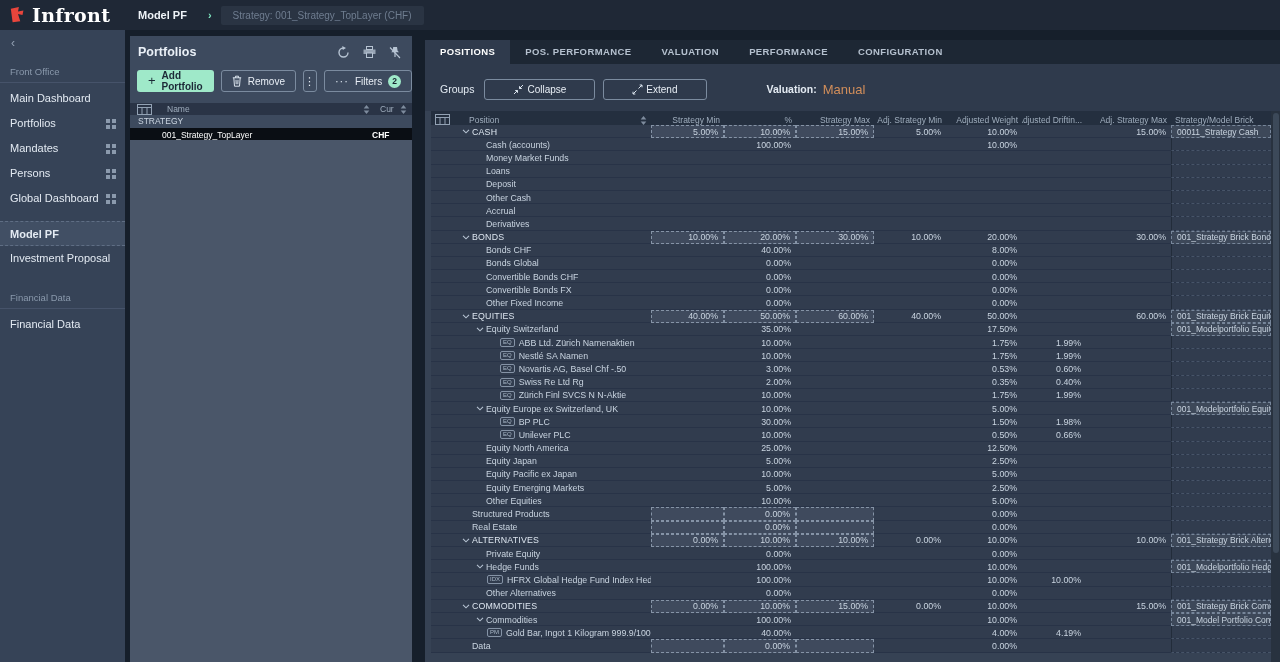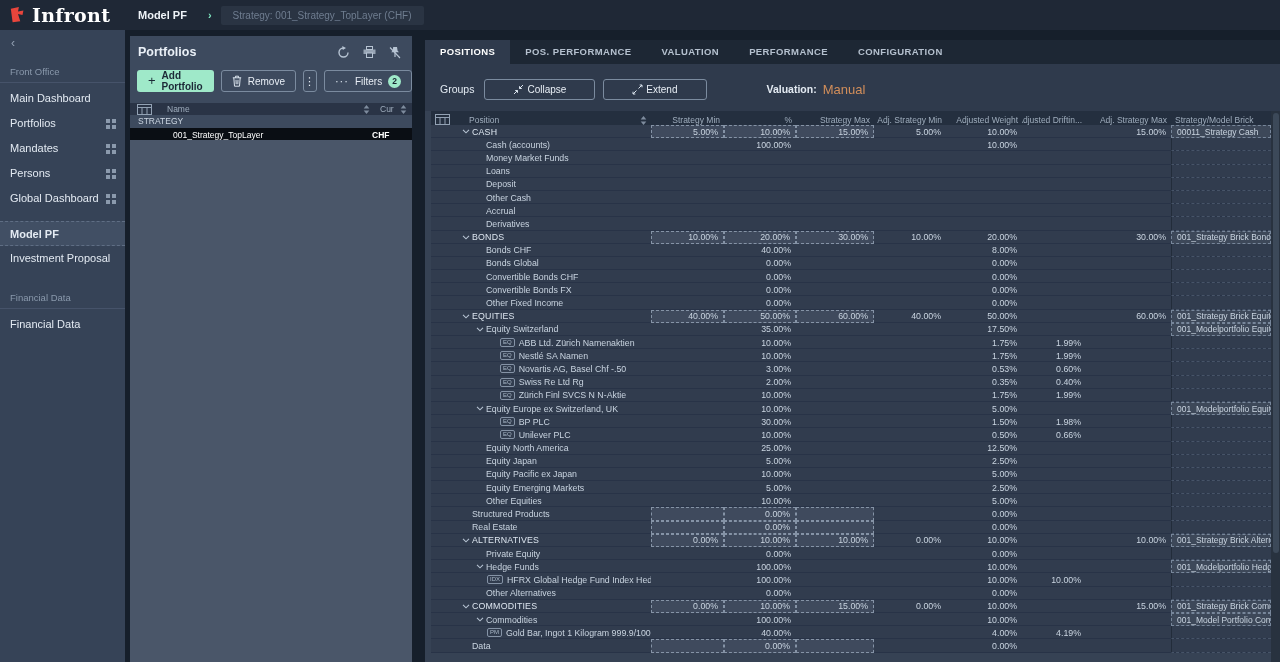--- a/index.html
+++ b/index.html
@@ -42,21 +42,21 @@
   .badge { background:#9fe9c9; color:#17242f; width:13px; height:13px; border-radius:50%; font-size:8.5px;
            font-weight:bold; display:flex; align-items:center; justify-content:center; }
   .pf-thead { margin-top:11px; height:12px; background:#2a3446; display:flex; align-items:center;
               font-size:8.5px; color:#9fadbd; padding:0 5px 0 7px; }
   .pf-thead .hname { flex:1; padding-left:15px; }
   .pf-thead .hcur  { width:30px; }
   .pf-row-group { height:13px; line-height:13px; font-size:8.5px; color:#cdd7e3; padding-left:8px;
                   background:#3d4a5e; box-shadow:inset 0 -1px 0 #33405
 2; }
   .pf-row-sel { height:13px; background:#0a0e14; color:#ffffff; display:flex; font-size:8.5px; align-items:center; }
-  .pf-row-sel .rname { flex:1; padding-left:43px; }
+  .pf-row-sel .rname { flex:1; padding-left:32px; }
   .pf-row-sel .rcur { width:40px; font-weight:bold; }
   .pf-empty { position:absolute; top:104px; left:0; right:0; bottom:0; background:#4a5669; }
 
   
   .pos-panel { position:absolute; top:40px; left:425px; width:855px; height:626px; background:#36425480; background-color:#364254; }
   .tabbar { display:flex; height:24px; background:#1d2734; }
   .tab { padding:0 15px; line-height:24px; font-size:9.5px; font-weight:bold; letter-spacing:.4px; color:#b5c1cf; }
   .tab.active { background:#2f3a4c; color:#ffffff; }
   .toolbar { height:47px; background:#2f3a4c; display:flex; align-items:center; padding:3px 0 0 15px; }
   .tb-label { font-size:10.5px; color:#e3eaf2; margin-right:10px; }

